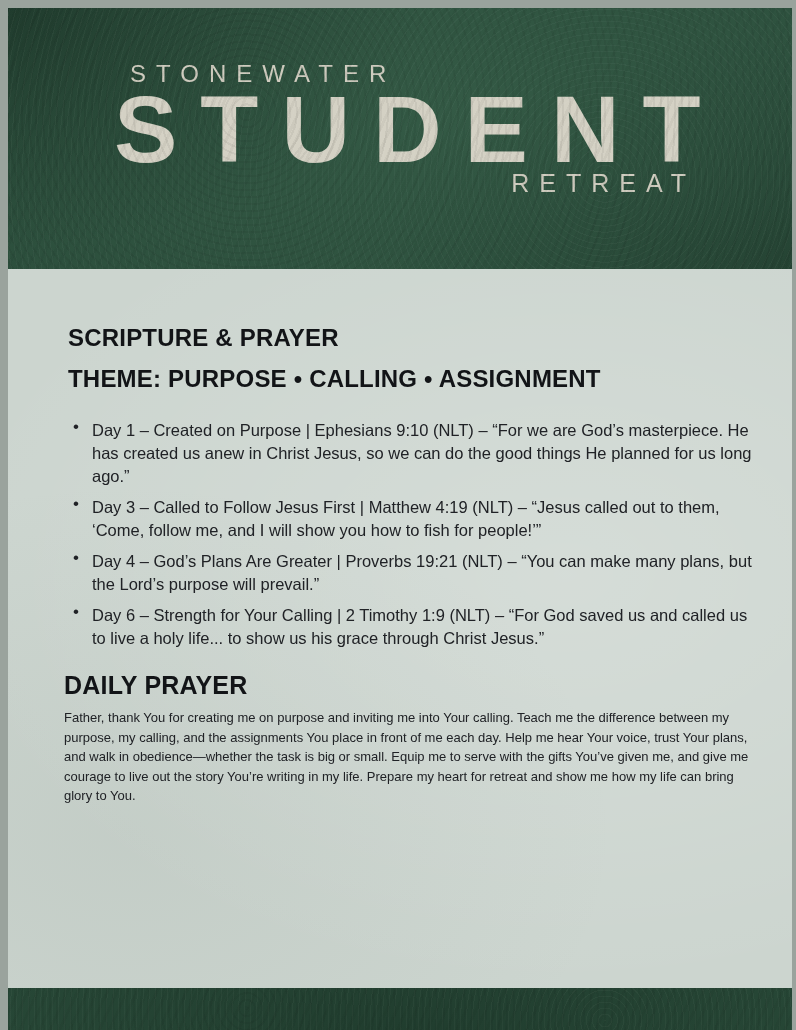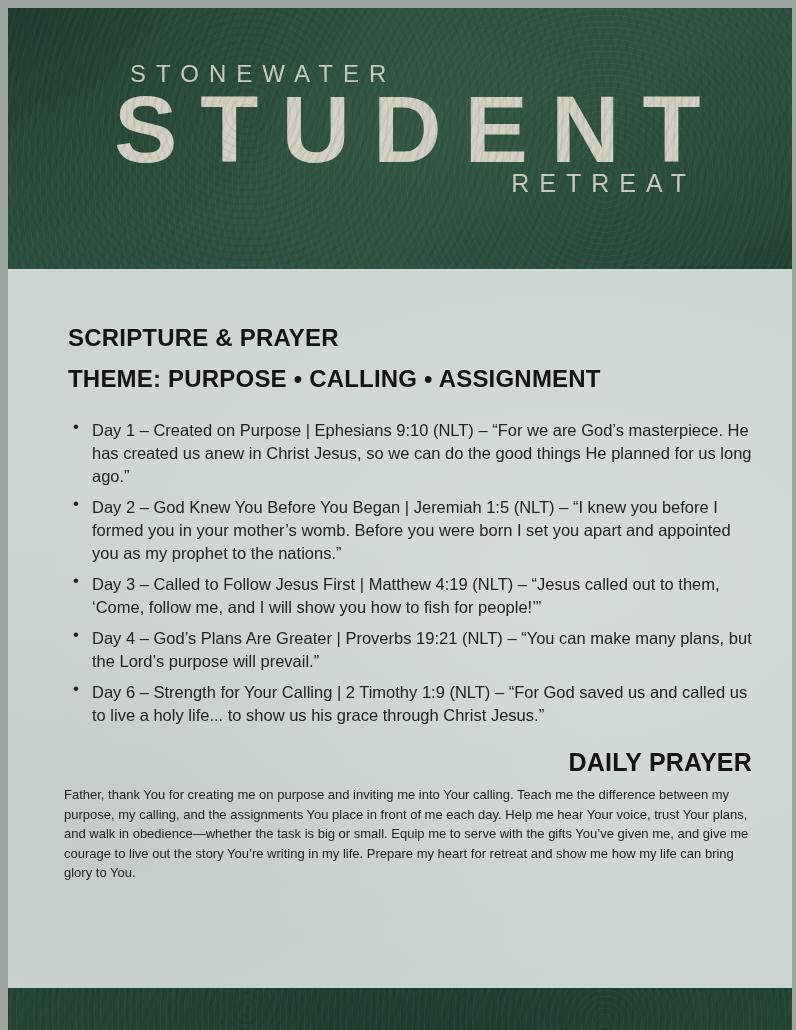--- a/index.html
+++ b/index.html
@@ -106,21 +106,20 @@
     position: absolute;
     left: 9px; top: 0;
     font-size: 17px;
   }
   .prayer-title {
     margin-top: 9px;
     font-size: 25px;
     font-weight: 800;
     color: #121417;
     letter-spacing: 0.2px;
-    text-align: right;
   }
   .prayer-body {
     width: 700px;
     font-size: 13px;
     line-height: 19.5px;
     font-weight: 500;
     color: #202226;
   }
 </style>
 </head>
@@ -136,21 +135,20 @@
 
   <main class="content">
 
     <div class="headings">
       <div class="h">SCRIPTURE &amp; PRAYER</div>
       <div class="h">THEME: PURPOSE • CALLING • ASSIGNMENT</div>
     </div>
 
     <ul class="scripture">
       <li>Day 1 – Created on Purpose | Ephesians 9:10 (NLT) – “For we are God’s masterpiece. He has created us anew in Christ Jesus, so we can do the good things He planned for us long ago.”</li>
-      <li>Day 2 – God Knew You Before You Began | Jeremiah 1:5 (NLT) – “I knew you before I formed you in your mother’s womb. Before you were born I set you apart and appointed you as my prophet to the nations.”</li>
       <li>Day 3 – Called to Follow Jesus First | Matthew 4:19 (NLT) – “Jesus called out to them, ‘Come, follow me, and I will show you how to fish for people!’”</li>
       <li>Day 4 – God’s Plans Are Greater | Proverbs 19:21 (NLT) – “You can make many plans, but the Lord’s purpose will prevail.”</li>
       <li>Day 6 – Strength for Your Calling | 2 Timothy 1:9 (NLT) – “For God saved us and called us to live a holy life... to show us his grace through Christ Jesus.”</li>
     </ul>
 
     <div class="prayer-title">DAILY PRAYER</div>
     <p class="prayer-body">Father, thank You for creating me on purpose and inviting me into Your calling. Teach me the difference between my purpose, my calling, and the assignments You place in front of me each day. Help me hear Your voice, trust Your plans, and walk in obedience—whether the task is big or small. Equip me to serve with the gifts You’ve given me, and give me courage to live out the story You’re writing in my life. Prepare my heart for retreat and show me how my life can bring glory to You.</p>
 
   </main>
 

